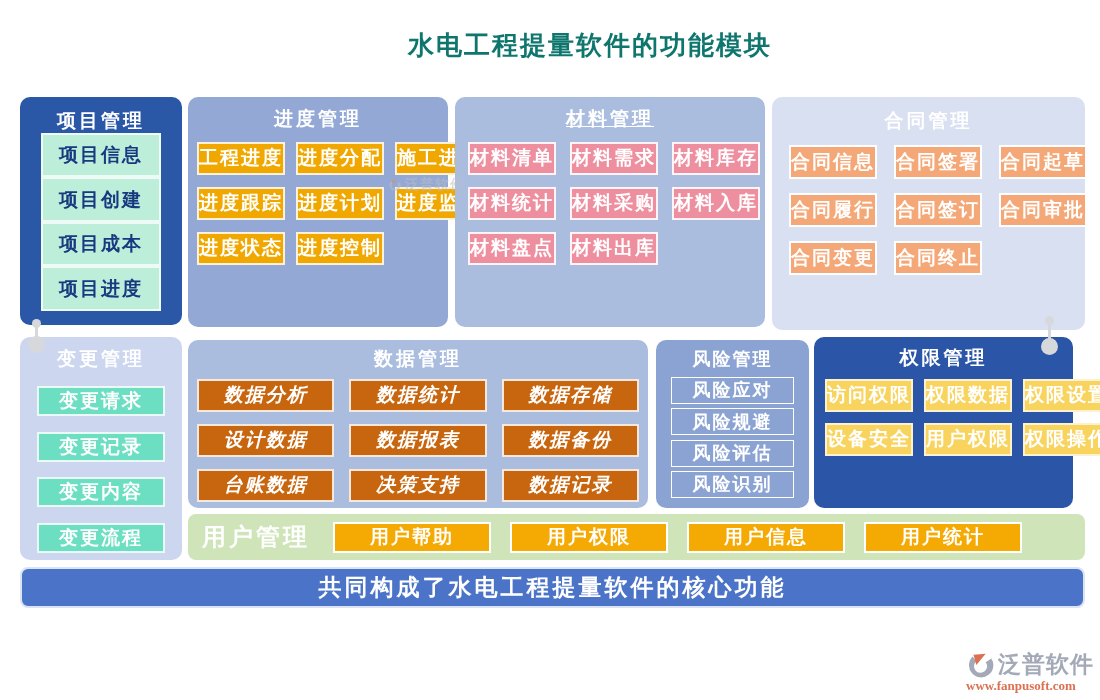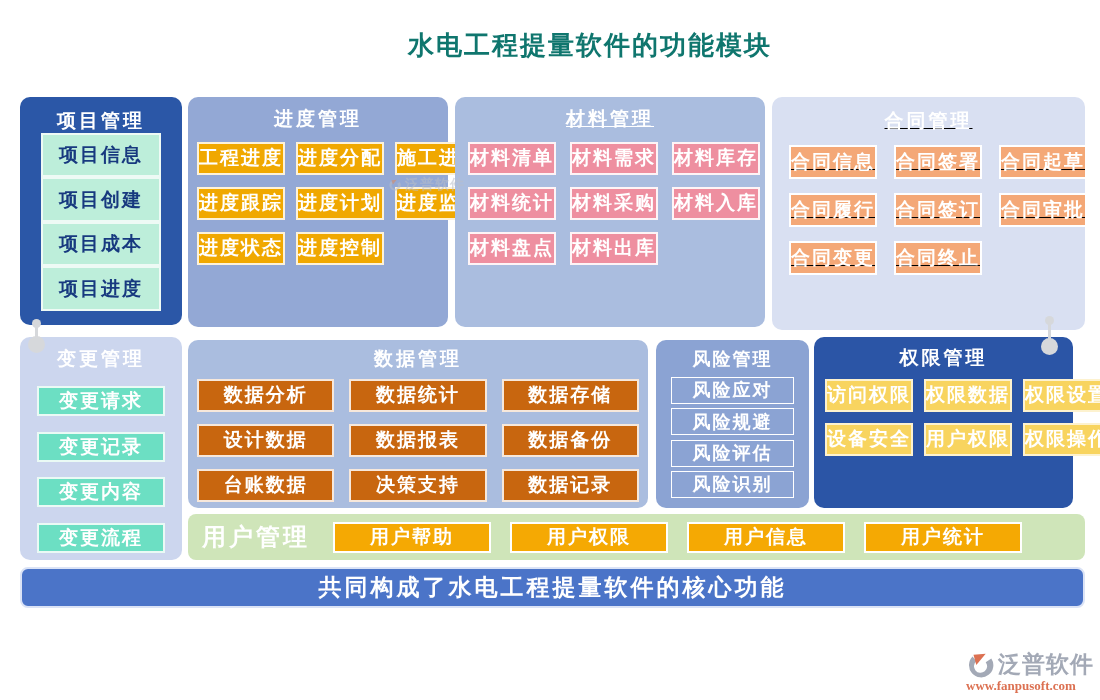--- a/index.html
+++ b/index.html
@@ -29,34 +29,34 @@
   #panel-progress .grid{gap:12px 11px;}
   #panel-progress .btn{background:#f0a800;border:2px solid rgba(255,255,255,.85);height:33px;}
 
   
   #panel-material{left:455px;top:97px;width:310px;height:230px;background:#aabddf;padding:11px 13px 12px;}
   #panel-material .pnl-title{margin-bottom:11px;text-decoration:underline;}
   #panel-material .grid{gap:12px 14px;}
   #panel-material .btn{background:#ee8fa0;border:2px solid rgba(255,255,255,.9);height:33px;}
 
   
-  #panel-contract{left:772px;top:97px;width:313px;height:233px;background:#d9e0f2;padding:13px 17px 14px;text-decoration:underline;}
+  #panel-contract{left:772px;top:97px;width:313px;height:233px;background:#d9e0f2;padding:13px 17px 14px;}
   #panel-contract .pnl-title{margin-bottom:12px;}
   #panel-contract .grid{gap:14px 17px;}
   #panel-contract .btn{background:#f4a877;border:2px solid #ffffff;height:34px;}
 
   
   #panel-change{left:20px;top:337px;width:162px;height:223px;background:#ccd6ee;
     padding:11px 17px 7px;display:flex;flex-direction:column;justify-content:space-between;}
   #panel-change .btn{background:#6cdfc3;border:2px solid #eafaf5;height:30px;}
 
   
   #panel-data{left:188px;top:340px;width:460px;height:168px;background:#aabddf;padding:8px 9px 11px;}
   #panel-data .pnl-title{margin-bottom:8px;}
-  #panel-data .grid{gap:12px 15px;}
+  #panel-data .grid{gap:12px 15px;font-style:italic;}
   #panel-data .btn{background:#c8660f;border:2px solid rgba(255,255,255,.85);height:33px;}
 
   
   #panel-risk{left:656px;top:340px;width:153px;height:168px;background:#8ba3d3;
     padding:9px 15px 10px;display:flex;flex-direction:column;justify-content:space-between;}
   #panel-risk .pnl-title{font-size:18px;letter-spacing:2px;margin-bottom:2px;}
   #panel-risk .btn{background:transparent;border:1.5px solid #ffffff;height:27px;font-size:18px;}
 
   
   #panel-permission{left:814px;top:337px;width:259px;height:171px;background:#2b55a6;padding:10px 11px 12px;}

